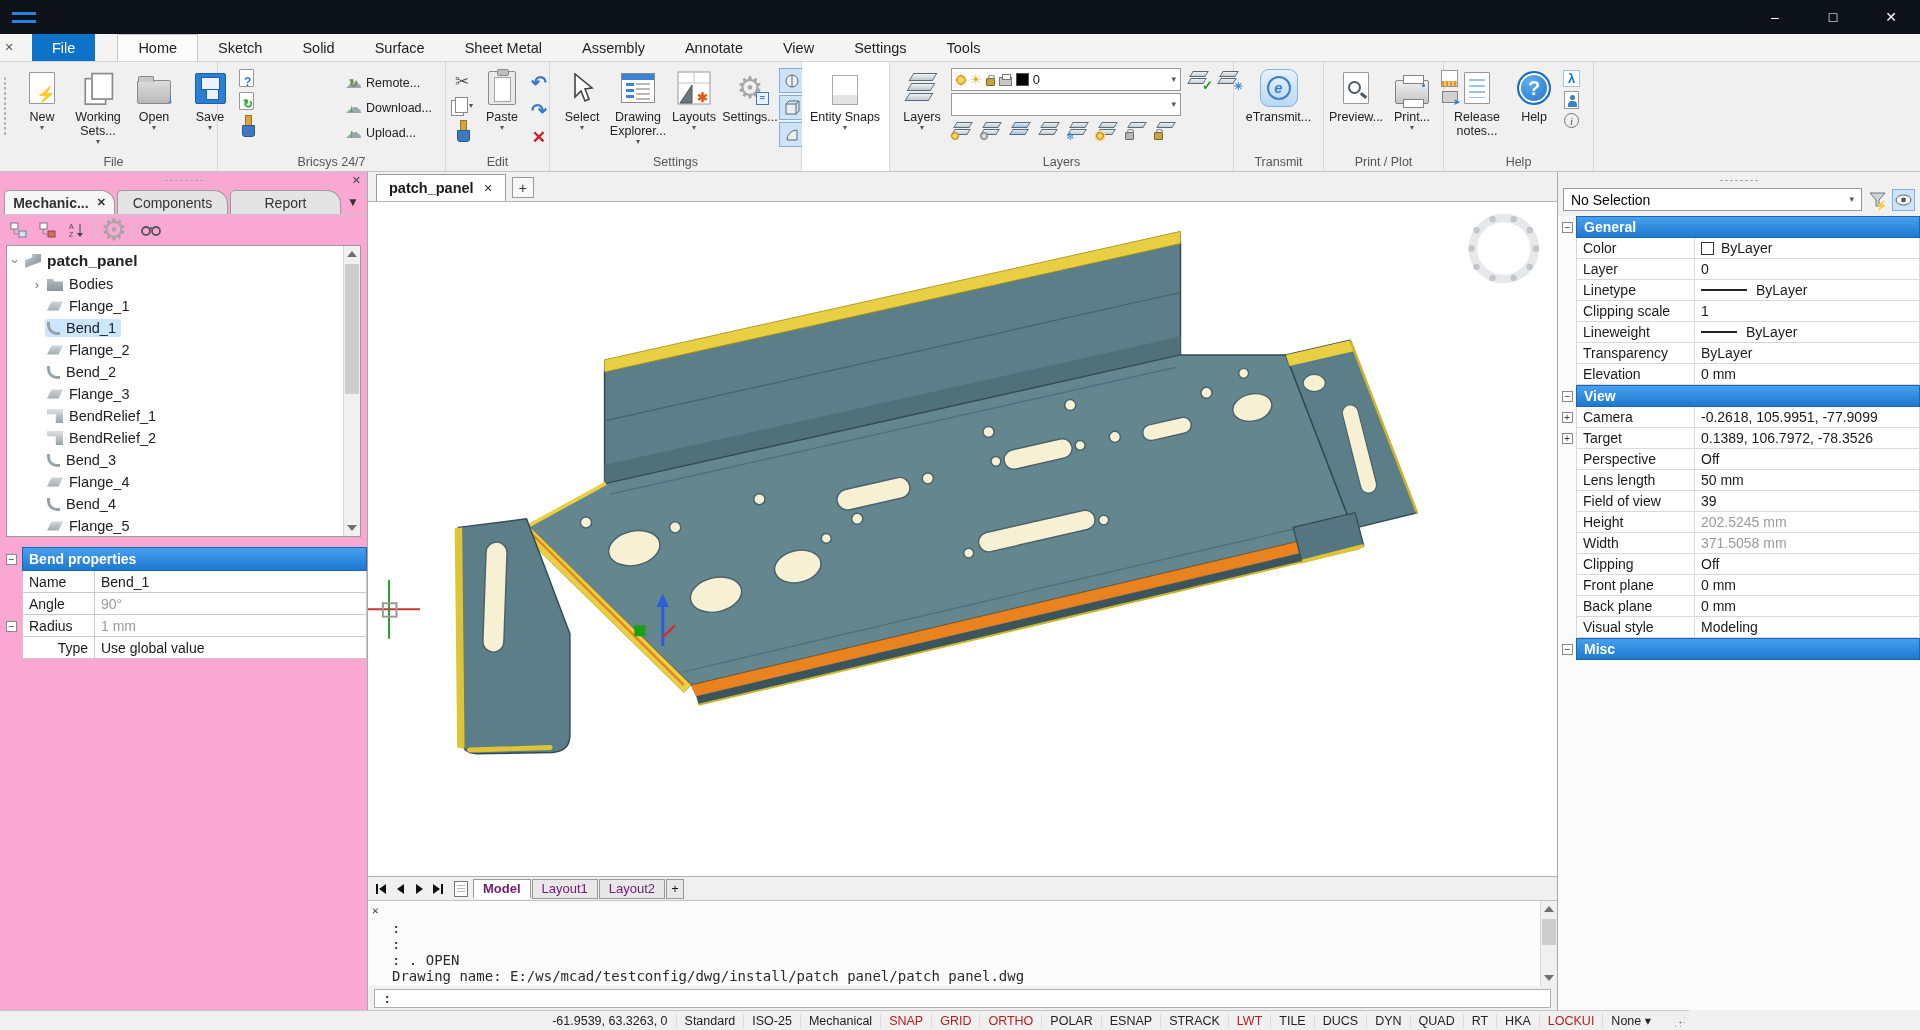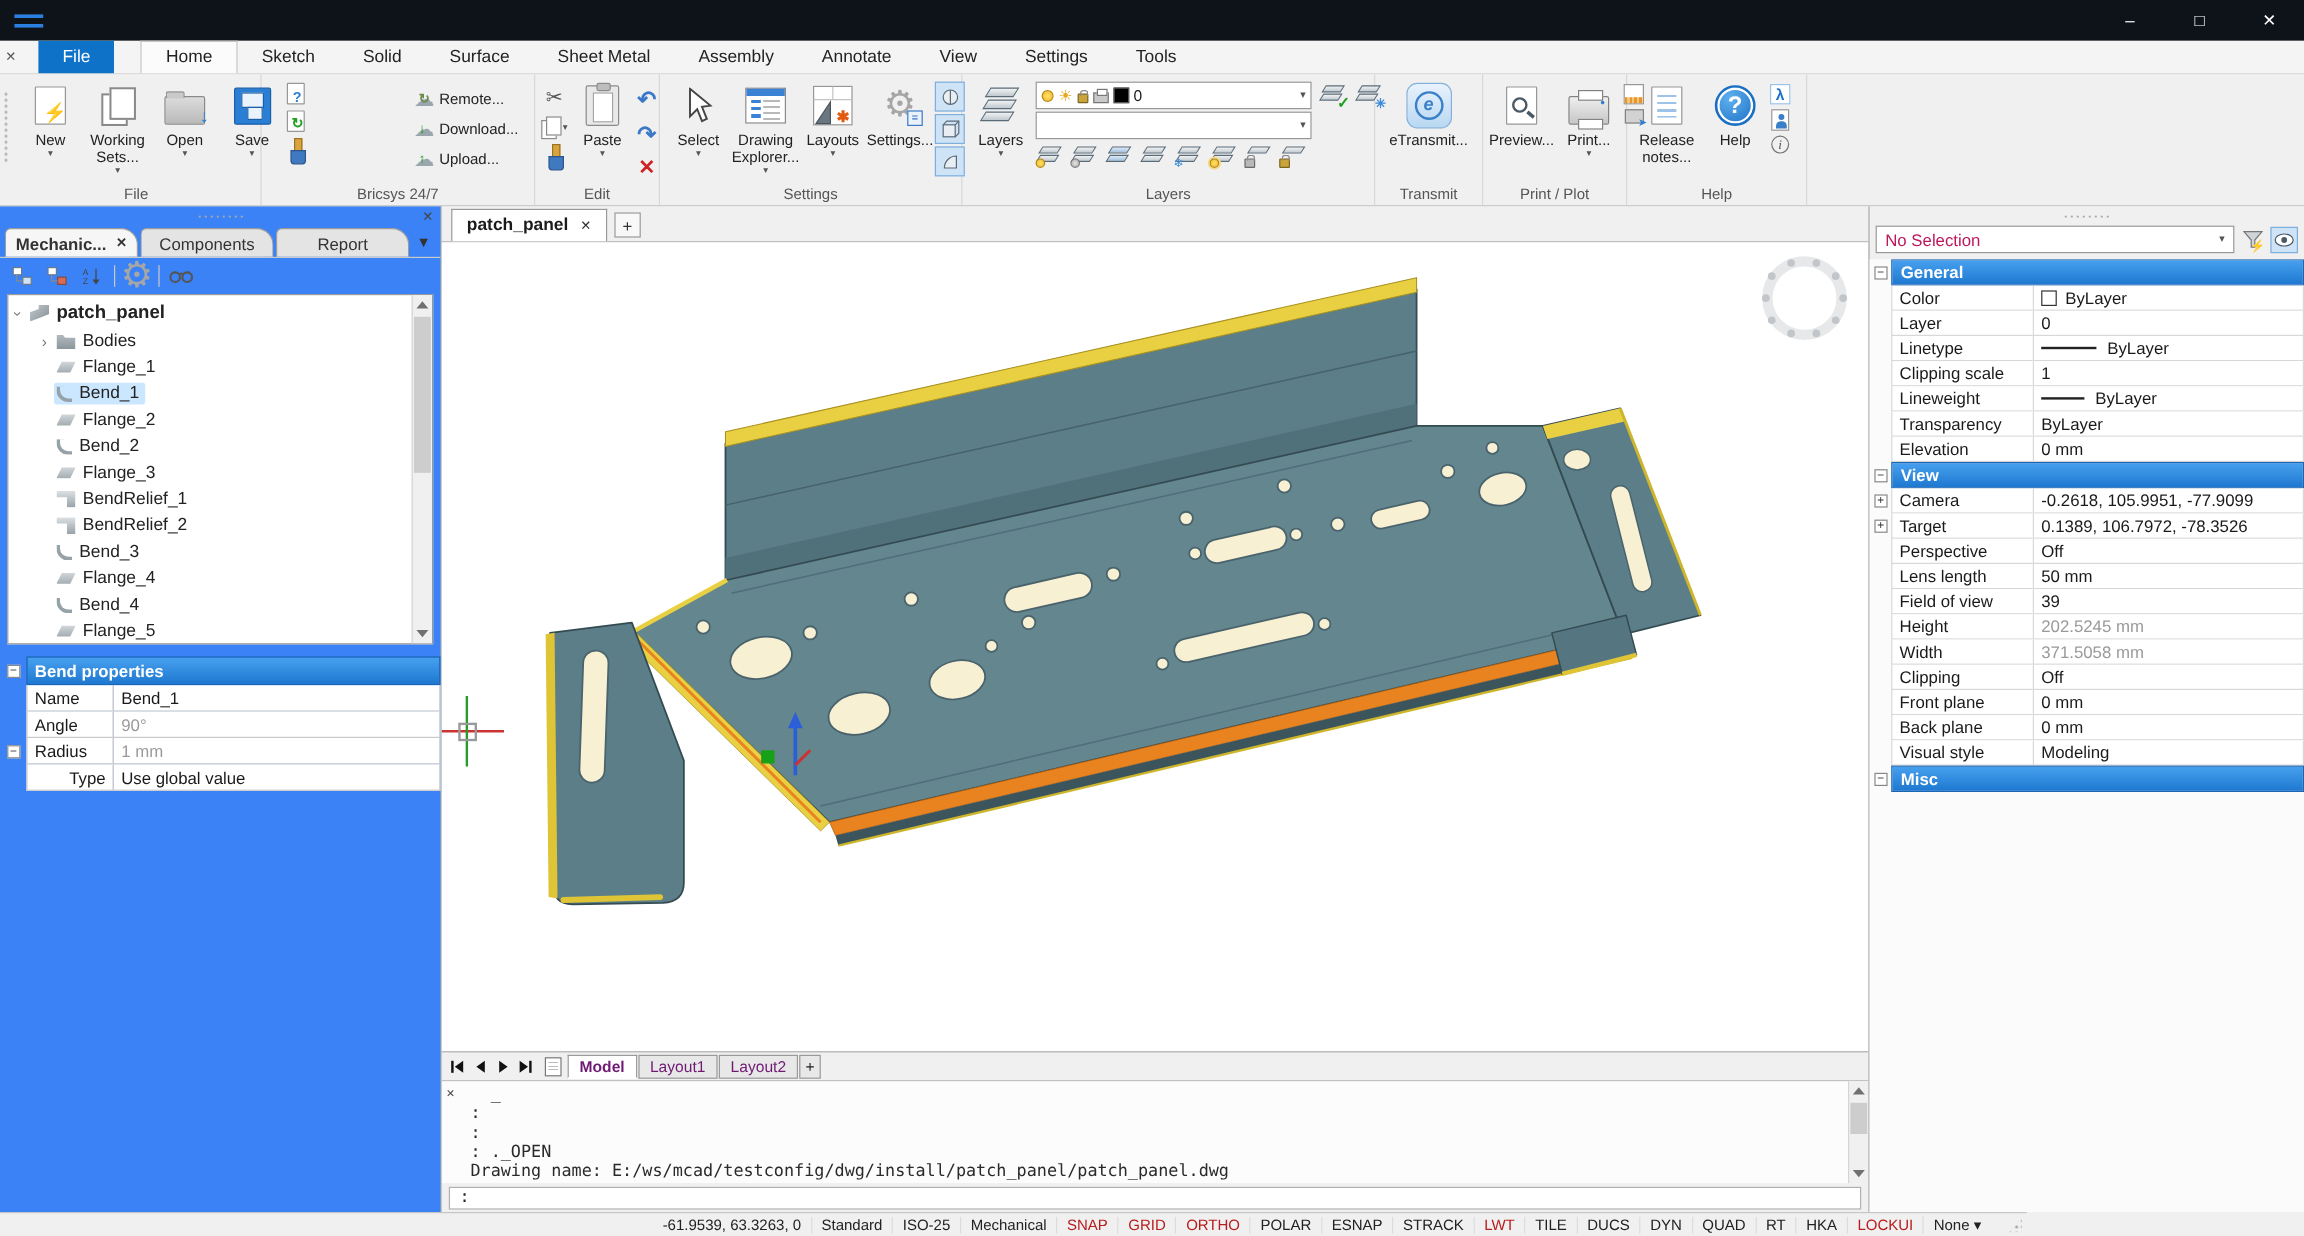--- a/index.html
+++ b/index.html
@@ -123,21 +123,21 @@
 .lambda-tile{width:17px;height:17px;background:#fff;border:1px solid #9ec3e8;color:#1a70c8;font-weight:bold;font-size:13px;display:flex;align-items:center;justify-content:center}
 .lambda-tile::before{content:"λ"}
 .person-page{position:relative;width:15px;height:18px;background:#fff;border:1px solid #979797}
 .person-page::before{content:"";position:absolute;left:5px;top:3px;width:5px;height:5px;border-radius:50%;background:#3a7fc8}
 .person-page::after{content:"";position:absolute;left:3px;top:9px;width:9px;height:6px;border-radius:4px 4px 0 0;background:#3a7fc8}
 .info-circle{width:15px;height:15px;border-radius:50%;border:1px solid #777;color:#555;font-family:"Liberation Serif",serif;font-style:italic;font-size:11px;display:flex;align-items:center;justify-content:center}
 .info-circle::before{content:"i"}
 .cursor-svg{display:block}
 
 
-.left-panel{position:absolute;left:0;top:172px;width:368px;bottom:20px;background:#3b82f6;border-right:1px solid #a9a9a9;display:flex;flex-direction:column}
+.left-panel{position:absolute;left:0;top:172px;width:368px;bottom:20px;background:#f9a8d4;border-right:1px solid #a9a9a9;display:flex;flex-direction:column}
 .lp-header{height:16px;position:relative}
 .hgrip{position:absolute;left:50%;top:7px;transform:translateX(-50%);width:40px;height:3px;background-image:radial-gradient(#a8a8a8 1px,transparent 1.2px);background-size:5px 3px}
 .lp-close{position:absolute;right:6px;top:2px;font-size:11px;color:#444}
 .lp-tabs{display:flex;align-items:flex-end;height:26px;padding:0 4px;gap:2px}
 .lp-tab{flex:1;height:24px;display:flex;align-items:center;justify-content:center;gap:8px;font-size:14px;color:#333;border:1px solid #9c9c9c;border-bottom:none;border-radius:5px 14px 0 0;background:#e4e4e4}
 .lp-tab.active{background:#f6f6f6;font-weight:bold}
 .lp-tab .tclose{font-size:11px;display:none}
 .lp-tab.active .tclose{display:inline}
 .lp-flyout{width:20px;height:24px;display:flex;align-items:center;justify-content:center;color:#333;font-size:12px}
 .lp-toolbar{height:30px;display:flex;align-items:center;gap:7px;padding:0 8px;border-top:1px solid #c9c9c9}
@@ -204,21 +204,21 @@
 .cmd-line{height:16px;white-space:pre;overflow:hidden}
 .cmd-scroll{position:absolute;right:0;top:0;bottom:0;width:17px;background:#f0f0f0;border-left:1px solid #d5d5d5}
 .cmd-thumb{position:absolute;left:1px;top:18px;width:14px;height:26px;background:#cdcdcd}
 .prompt-row{position:absolute;left:368px;top:986px;width:1189px;height:24px;background:#f0f0f0;display:flex;align-items:center;padding:2px 6px}
 .prompt-box{flex:1;height:19px;background:#fff;border:1px solid #b0b0b0;display:flex;align-items:center;padding:0 8px;font-family:"DejaVu Sans Mono",monospace;font-size:14px;color:#222}
 
 
 .right-panel{position:absolute;left:1557px;top:172px;width:363px;bottom:20px;background:#f0f0f0;border-left:1px solid #a9a9a9;display:flex;flex-direction:column}
 .rp-header{height:15px;position:relative}
 .rp-combo-row{display:flex;align-items:center;gap:4px;padding:0 5px;height:25px}
-.rp-combo{flex:1;height:23px;background:#fff;border:1px solid #979797;display:flex;align-items:center;padding:0 7px;font-size:14px;color:#be185d}
+.rp-combo{flex:1;height:23px;background:#fff;border:1px solid #979797;display:flex;align-items:center;padding:0 7px;font-size:14px;color:#000000}
 .rp-combo .spacer{flex:1}
 .rp-filter{width:22px;height:22px;display:flex;align-items:center;justify-content:center;position:relative}
 .rp-filter .fbolt{position:absolute;right:0;bottom:0;font-size:10px}
 .rp-eye{width:23px;height:22px;background:#cfe3f6;border:1px solid #7fb0dd;display:flex;align-items:center;justify-content:center}
 .prop-grid{margin-top:4px;background:#fbfbfb;flex:1;font-size:14px;overflow:hidden}
 .psec-header{display:grid;grid-template-columns:18px 1fr;height:22px}
 .psec-title{background:linear-gradient(#47a0ee,#1e78d0);color:#fff;font-weight:bold;display:flex;align-items:center;padding-left:7px;border:1px solid #1a66b4}
 .prow{display:grid;grid-template-columns:18px 118px 1fr;height:21px}
 .plabel,.pvalue{background:#fff;border:1px solid #d8d8d8;border-top:none;display:flex;align-items:center;padding:0 6px;white-space:nowrap;overflow:hidden}
 .plabel{border-right:none}
@@ -452,20 +452,29 @@
         </span>
       <span class="vbtn">
           <svg width="16" height="16">
             <path d="M3,13 A10,10 0 0 1 13,3 L13,13 Z" fill="#e8eef2" stroke="#5a6b78"></path>
           </svg>
         </span>
     </div>
     <span class="glabel">Settings</span>
   </div>
 
+  <div class="rgroup white" style="width:88px">
+    <div class="bigbtn" style="width:76px">
+      <span class="bicon">
+          <span class="esnap-icon"></span>
+        </span>
+      <span>Entity Snaps</span>
+        <span class="caret"></span>
+    </div>
+  </div>
 
   <div class="rgroup" style="width:344px">
     <div class="bigbtn" style="width:50px">
       <span class="bicon">
           <span class="layers-ic">
             <i></i>
             <i></i>
             <i></i>
           </span>
         </span>

